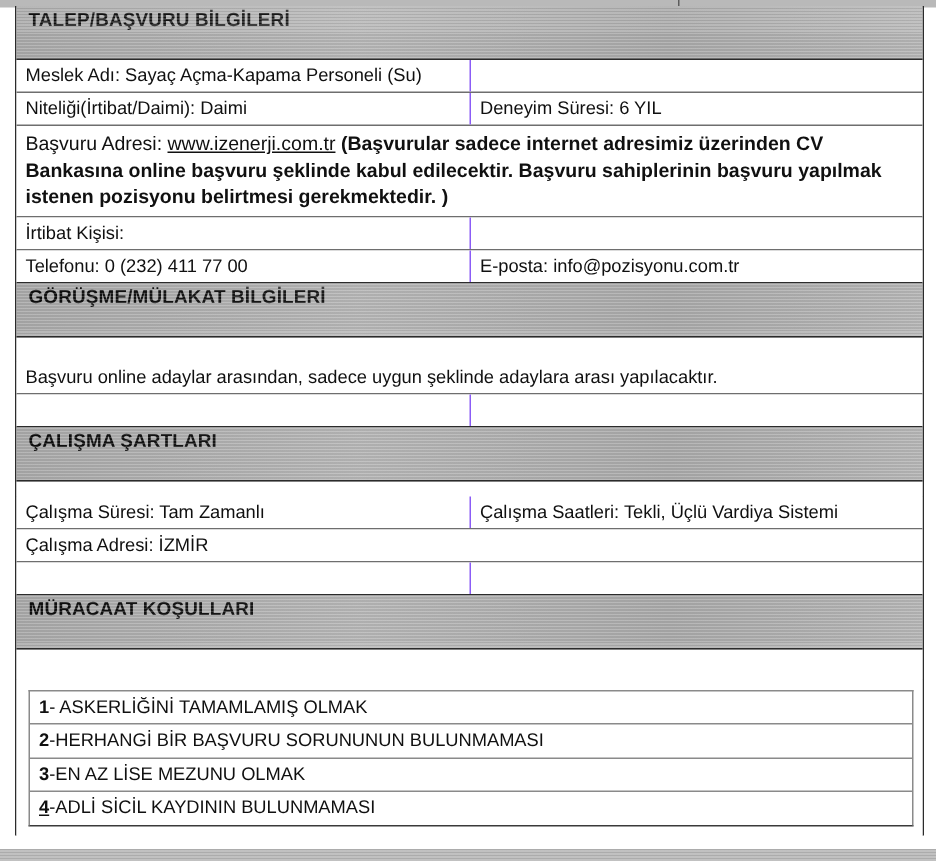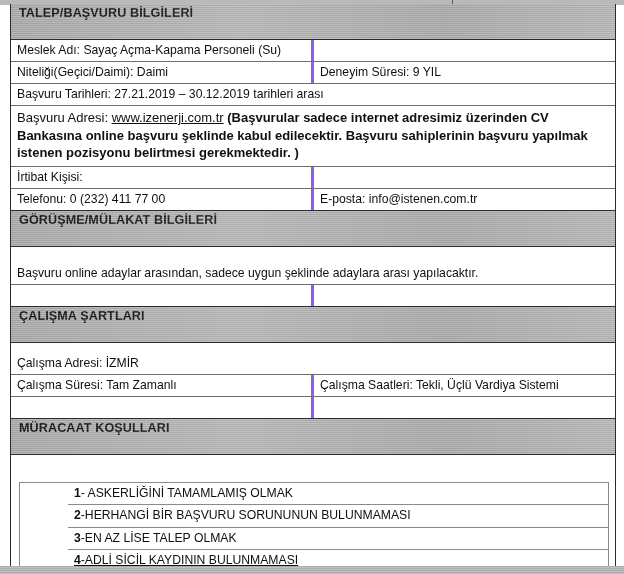--- a/index.html
+++ b/index.html
@@ -64,21 +64,21 @@
   .cell {
     box-sizing: border-box;
     padding: 2px 6px 3px 6px;
     font-size: 12.2px;
     line-height: 16px;
     flex: 1 1 auto;
     min-width: 0;
   }
   .cell.left {
     flex: 0 0 303px;
-    border-right: 3px solid #8b5cf6;
+    border-right: 1px solid #8b5cf6;
   }
   .cell.full { flex: 1 1 100%; }
 
   
   .band {
     position: relative;
     box-sizing: border-box;
     width: 100%;
     background: #b2b2b2;
     border-bottom: 1.5px solid #2b2b2b;
@@ -135,31 +135,30 @@
   .reqwrap {
     box-sizing: border-box;
     width: 100%;
     background: #ffffff;
     padding: 7px 6px 6px 8px;
   }
   .reqbox {
     border: 1px solid #8a8a8a;
     border-bottom: 1.5px solid #3a3a3a;
     box-sizing: border-box;
-    padding-left: 48px;
   }
   .reqrow {
     box-sizing: border-box;
     padding: 2px 6px 3px 6px;
     font-size: 12.2px;
     line-height: 16.5px;
     border-bottom: 1px solid #8a8a8a;
     white-space: nowrap;
   }
-  .reqrow:last-child { border-bottom: none; text-decoration: underline; }
+  .reqrow:last-child { border-bottom: none; }
   .reqrow .num { font-weight: bold; }
   .reqrow .num.ul { text-decoration: underline; }
 
   
   .bottom-band {
     position: absolute;
     left: 0;
     top: 566px;
     width: 624px;
     height: 8px;
@@ -186,43 +185,40 @@
 
     <div class="band tall">
       <span class="band-label">TALEP/BAŞVURU BİLGİLERİ</span>
     </div>
 
     <div class="row">
       <div class="cell left">Meslek Adı:  Sayaç Açma-Kapama Personeli (Su)</div>
     </div>
 
     <div class="row">
-      <div class="cell left">Niteliği(Geçici/Daimi): Daimi</div>
-      <div class="cell">Deneyim Süresi: 9 YIL</div>
-    </div>
-
-    <div class="row">
-      <div class="cell full">Başvuru Tarihleri: 27.21.2019 – 30.12.2019 tarihleri arası</div>
-    </div>
+      <div class="cell left">Niteliği(İrtibat/Daimi): Daimi</div>
+      <div class="cell">Deneyim Süresi: 6 YIL</div>
+    </div>
+
 
     <div class="row">
       <div class="cell full para">
         <span>Başvuru Adresi:</span>
         <span class="u">www.izenerji.com.tr</span>
         <span class="b">(Başvurular sadece internet adresimiz üzerinden CV Bankasına online başvuru şeklinde kabul edilecektir. Başvuru sahiplerinin başvuru yapılmak istenen pozisyonu belirtmesi gerekmektedir. )</span>
       </div>
     </div>
 
     <div class="row">
       <div class="cell left">İrtibat Kişisi:</div>
     </div>
 
     <div class="row thick">
       <div class="cell left">Telefonu: 0 (232) 411 77 00</div>
-      <div class="cell">E-posta: info@istenen.com.tr</div>
+      <div class="cell">E-posta: info@pozisyonu.com.tr</div>
     </div>
 
     <div class="band tall">
       <span class="band-label">GÖRÜŞME/MÜLAKAT BİLGİLERİ</span>
     </div>
 
     <div class="spacer h16"></div>
 
     <div class="row">
       <div class="cell full">
@@ -235,44 +231,44 @@
       <div class="cell">&nbsp;</div>
     </div>
 
     <div class="band tall">
       <span class="band-label">ÇALIŞMA ŞARTLARI</span>
     </div>
 
     <div class="spacer h10"></div>
 
     <div class="row">
-      <div class="cell full">Çalışma Adresi: İZMİR</div>
-    </div>
-
-    <div class="row">
       <div class="cell left">Çalışma Süresi: Tam Zamanlı</div>
       <div class="cell">Çalışma Saatleri: Tekli, Üçlü Vardiya Sistemi</div>
+    </div>
+
+    <div class="row">
+      <div class="cell full">Çalışma Adresi: İZMİR</div>
     </div>
 
     <div class="row thick">
       <div class="cell left">&nbsp;</div>
       <div class="cell">&nbsp;</div>
     </div>
 
     <div class="band tall">
       <span class="band-label">MÜRACAAT KOŞULLARI</span>
     </div>
 
     <div class="spacer h20"></div>
 
     <div class="reqwrap">
       <div class="reqbox" id="requirements-list">
           <div class="reqrow"><span class="num">1</span><span>- ASKERLİĞİNİ TAMAMLAMIŞ OLMAK</span></div>
           <div class="reqrow"><span class="num">2</span><span>-HERHANGİ BİR BAŞVURU SORUNUNUN BULUNMAMASI</span></div>
-          <div class="reqrow"><span class="num">3</span><span>-EN AZ LİSE TALEP OLMAK</span></div>
+          <div class="reqrow"><span class="num">3</span><span>-EN AZ LİSE MEZUNU OLMAK</span></div>
           <div class="reqrow"><span class="num ul">4</span><span>-ADLİ SİCİL KAYDININ BULUNMAMASI</span></div>
         </div>
     </div>
 
   </div>
 
   <div class="bottom-band"></div>
 
 </div>
 

